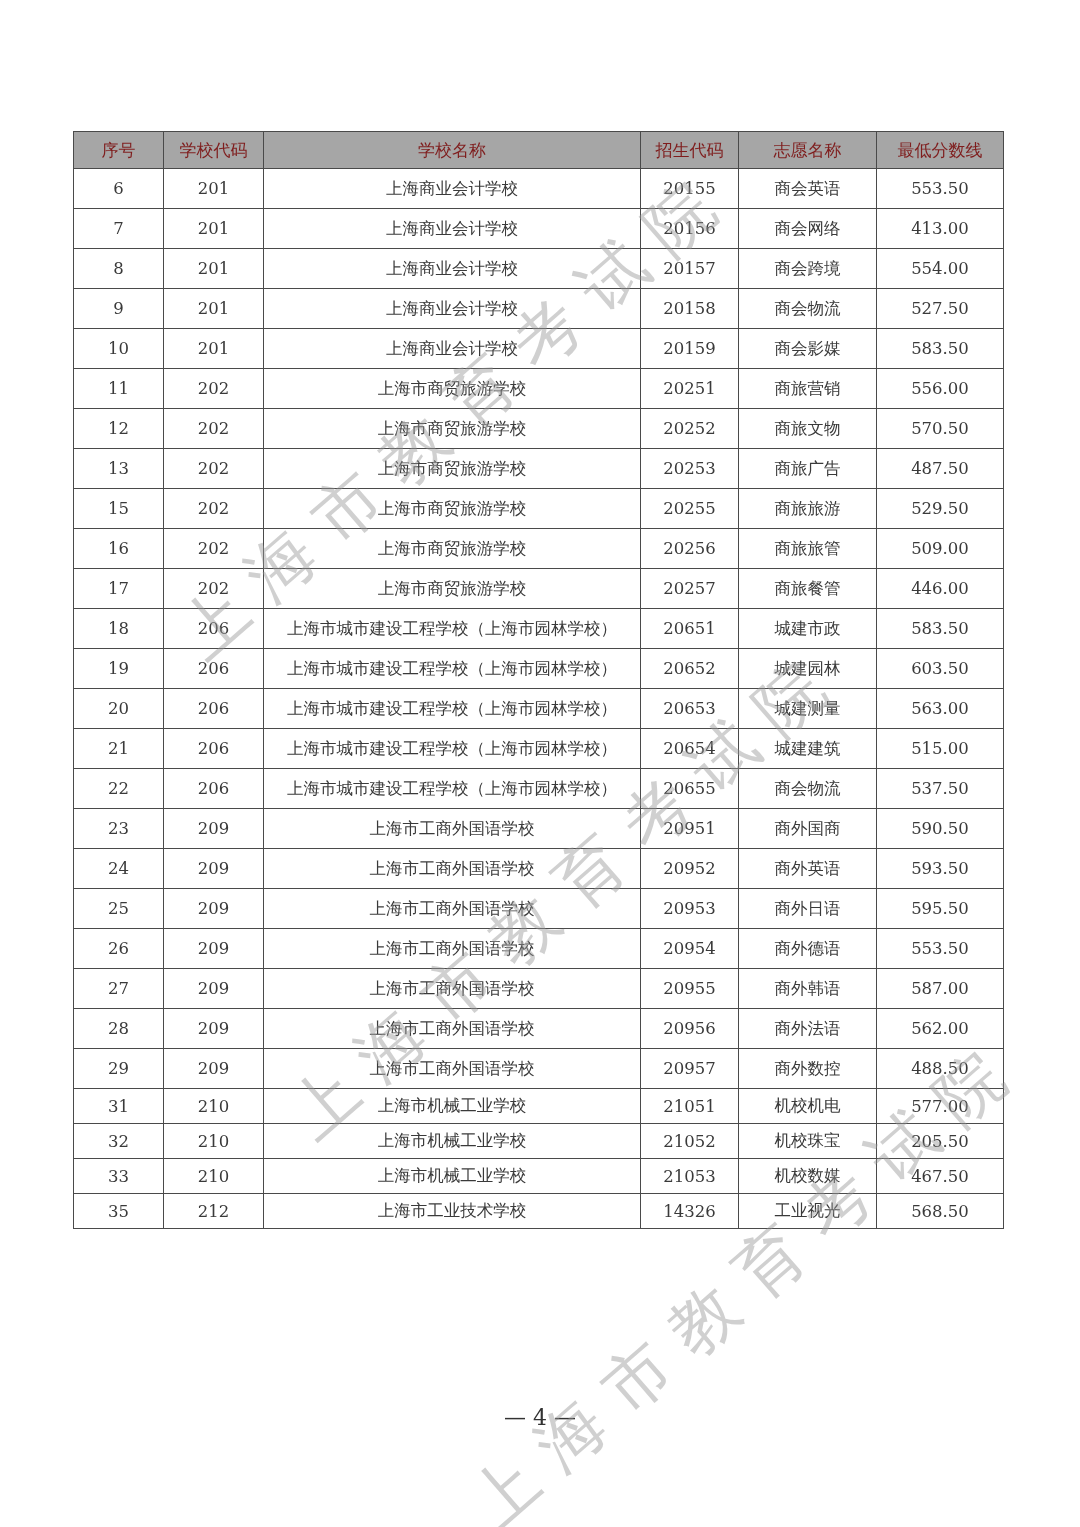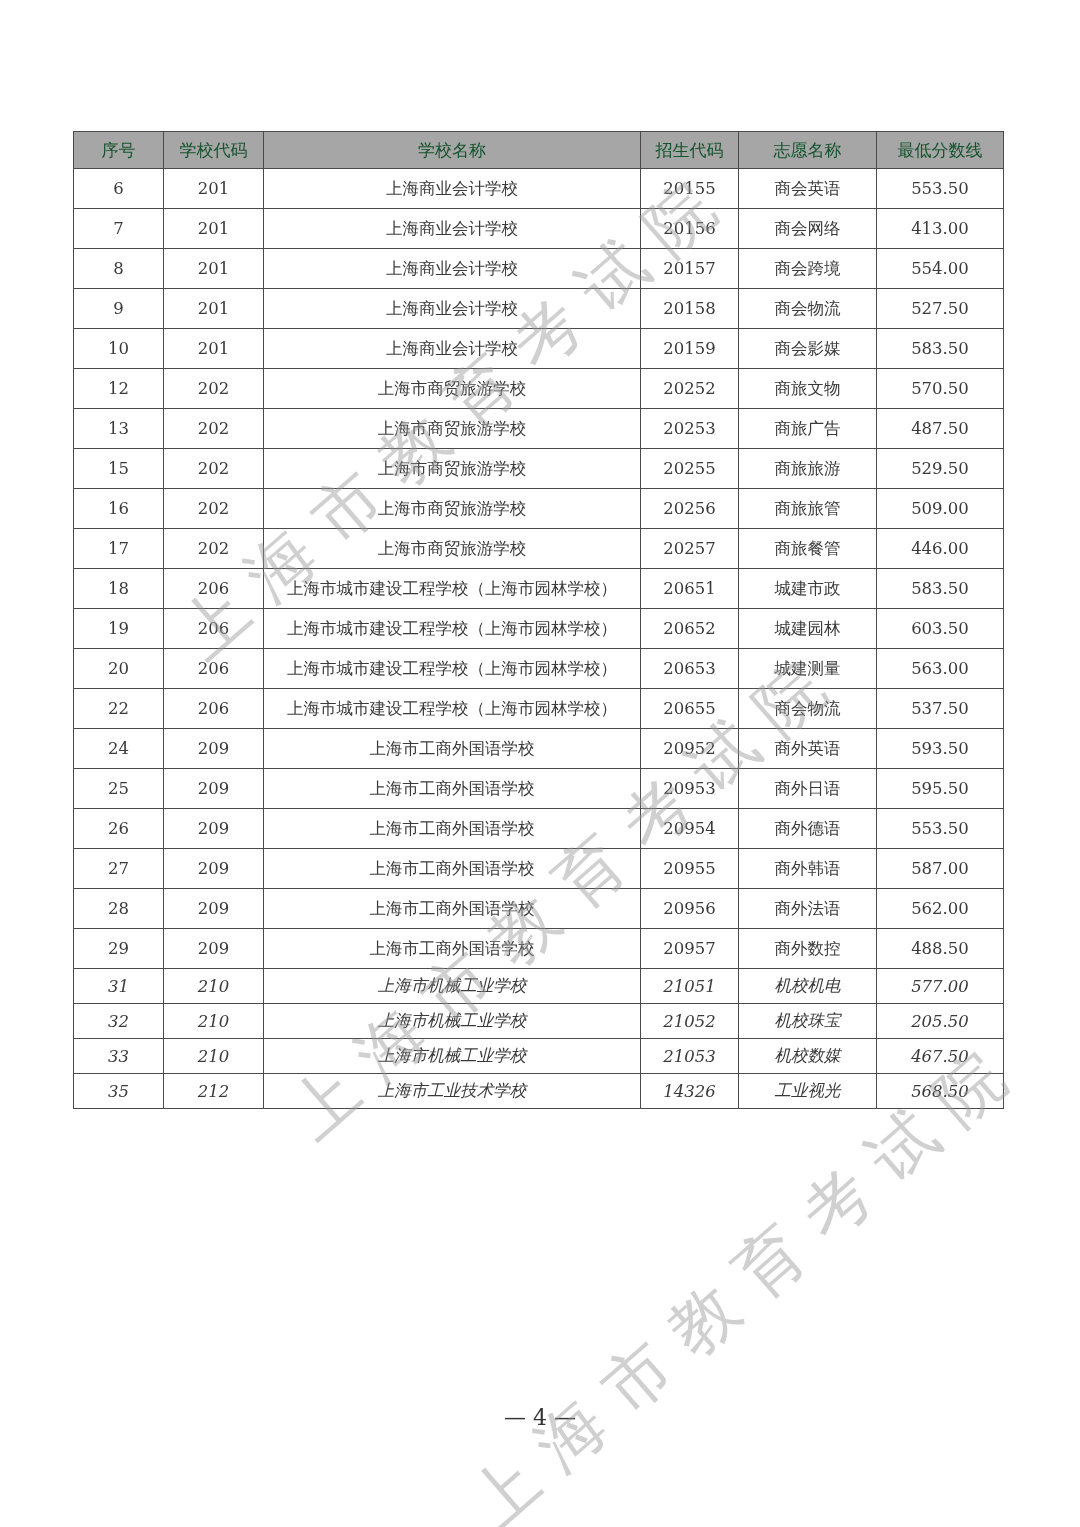--- a/index.html
+++ b/index.html
@@ -10,24 +10,24 @@
   .page { position: absolute; left: 0; top: 0; width: 1080px; height: 1527px; }
   table.scores {
     position: absolute; left: 73px; top: 131px; width: 930px;
     border-collapse: collapse; table-layout: fixed; z-index: 1;
   }
   table.scores th, table.scores td {
     border: 1.3px solid #4a4a4a; text-align: center; padding: 0;
     font-size: 16.5px; font-weight: normal; white-space: nowrap; overflow: hidden;
   }
   table.scores th {
-    background: #a6a6a6; color: #14532d; height: 36px; font-family: "DejaVu Sans", "Liberation Sans", sans-serif; font-size: 17px;
+    background: #a6a6a6; color: #7f1d1d; height: 36px; font-family: "DejaVu Sans", "Liberation Sans", sans-serif; font-size: 17px;
   }
   table.scores td { height: 39px; color: #3a3a3a; }
-  table.scores tr.short td { height: 34px; font-style: italic; }
+  table.scores tr.short td { height: 34px; }
   .footer {
     position: absolute; left: 0; width: 1080px; top: 1405px; text-align: center;
     font-size: 22px; color: #333; z-index: 1;
   }
   .watermark {
     position: absolute; z-index: 2; pointer-events: none;
     color: rgba(150,150,150,0.45); font-family: "DejaVu Sans", "Liberation Sans", sans-serif;
     font-size: 66px; letter-spacing: 22px; white-space: nowrap; transform-origin: left center;
   }
 </style>
@@ -89,20 +89,28 @@
         </tr>
         <tr>
           <td>10</td>
           <td>201</td>
           <td>上海商业会计学校</td>
           <td>20159</td>
           <td>商会影媒</td>
           <td>583.50</td>
         </tr>
         <tr>
+          <td>11</td>
+          <td>202</td>
+          <td>上海市商贸旅游学校</td>
+          <td>20251</td>
+          <td>商旅营销</td>
+          <td>556.00</td>
+        </tr>
+        <tr>
           <td>12</td>
           <td>202</td>
           <td>上海市商贸旅游学校</td>
           <td>20252</td>
           <td>商旅文物</td>
           <td>570.50</td>
         </tr>
         <tr>
           <td>13</td>
           <td>202</td>
@@ -153,26 +161,42 @@
         </tr>
         <tr>
           <td>20</td>
           <td>206</td>
           <td>上海市城市建设工程学校（上海市园林学校）</td>
           <td>20653</td>
           <td>城建测量</td>
           <td>563.00</td>
         </tr>
         <tr>
+          <td>21</td>
+          <td>206</td>
+          <td>上海市城市建设工程学校（上海市园林学校）</td>
+          <td>20654</td>
+          <td>城建建筑</td>
+          <td>515.00</td>
+        </tr>
+        <tr>
           <td>22</td>
           <td>206</td>
           <td>上海市城市建设工程学校（上海市园林学校）</td>
           <td>20655</td>
           <td>商会物流</td>
           <td>537.50</td>
+        </tr>
+        <tr>
+          <td>23</td>
+          <td>209</td>
+          <td>上海市工商外国语学校</td>
+          <td>20951</td>
+          <td>商外国商</td>
+          <td>590.50</td>
         </tr>
         <tr>
           <td>24</td>
           <td>209</td>
           <td>上海市工商外国语学校</td>
           <td>20952</td>
           <td>商外英语</td>
           <td>593.50</td>
         </tr>
         <tr>

